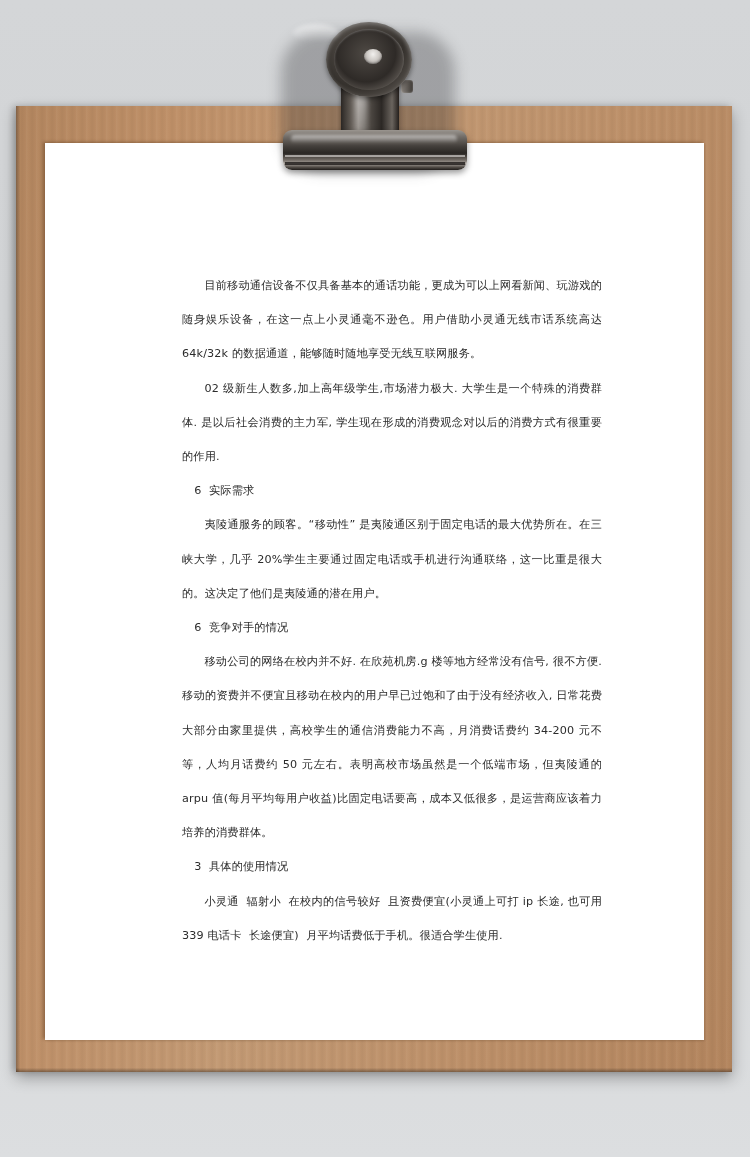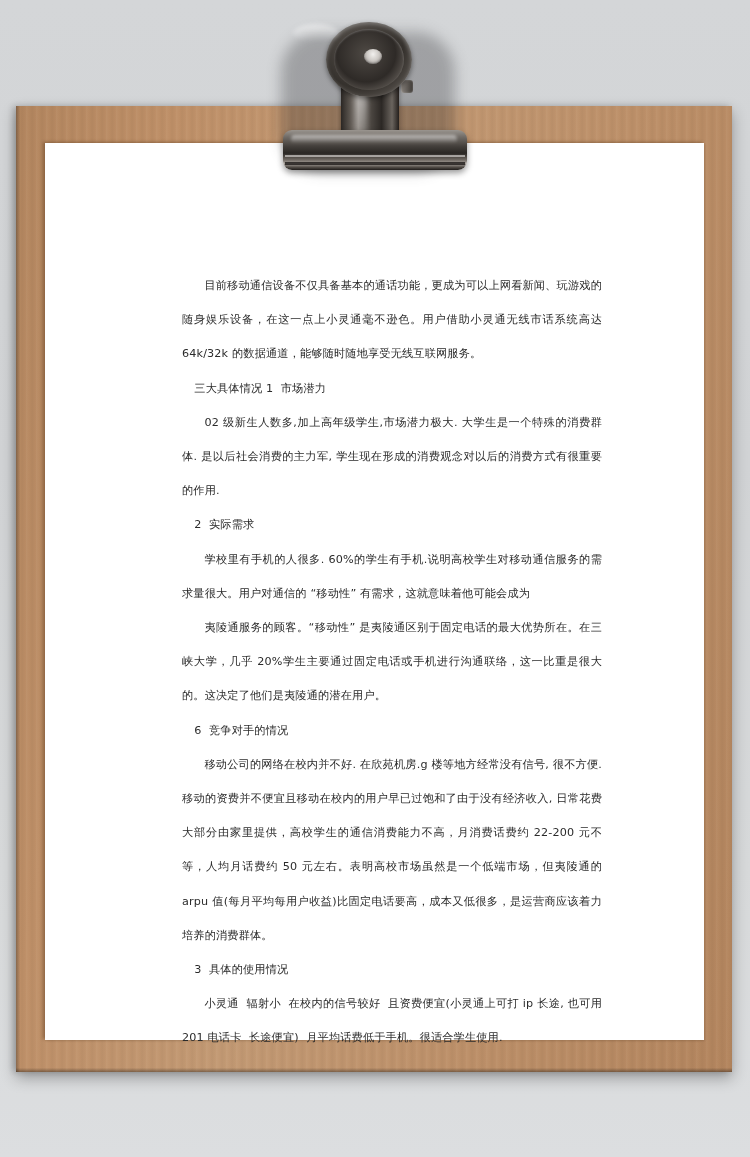--- a/index.html
+++ b/index.html
@@ -227,29 +227,27 @@
   <div id="clipboard">
     <div id="clipboard-grain"></div>
     <div id="clipboard-left-edge"></div>
     <div id="clipboard-bottom-edge"></div>
   </div>
 
   <div id="paper">
     <div id="doc-body">
 
       <p class="para indent">目前移动通信设备不仅具备基本的通话功能，更成为可以上网看新闻、玩游戏的随身娱乐设备，在这一点上小灵通毫不逊色。用户借助小灵通无线市话系统高达 64k/32k 的数据通道，能够随时随地享受无线互联网服务。</p>
-      <p class="para lead">三大具体情况 1  市场潜力</p>
       <p class="para indent">02 级新生人数多,加上高年级学生,市场潜力极大. 大学生是一个特殊的消费群体. 是以后社会消费的主力军, 学生现在形成的消费观念对以后的消费方式有很重要的作用.</p>
-      <p class="para lead">2  实际需求</p>
-      <p class="para indent">学校里有手机的人很多. 60%的学生有手机.说明高校学生对移动通信服务的需求量很大。用户对通信的 “移动性” 有需求，这就意味着他可能会成为</p>
+      <p class="para lead">6  实际需求</p>
       <p class="para indent">夷陵通服务的顾客。“移动性” 是夷陵通区别于固定电话的最大优势所在。在三峡大学，几乎 20%学生主要通过固定电话或手机进行沟通联络，这一比重是很大的。这决定了他们是夷陵通的潜在用户。</p>
       <p class="para lead">6  竞争对手的情况</p>
-      <p class="para indent">移动公司的网络在校内并不好. 在欣苑机房.g 楼等地方经常没有信号, 很不方便. 移动的资费并不便宜且移动在校内的用户早已过饱和了由于没有经济收入, 日常花费大部分由家里提供，高校学生的通信消费能力不高，月消费话费约 22-200 元不等，人均月话费约 50 元左右。表明高校市场虽然是一个低端市场，但夷陵通的 arpu 值(每月平均每用户收益)比固定电话要高，成本又低很多，是运营商应该着力培养的消费群体。</p>
+      <p class="para indent">移动公司的网络在校内并不好. 在欣苑机房.g 楼等地方经常没有信号, 很不方便. 移动的资费并不便宜且移动在校内的用户早已过饱和了由于没有经济收入, 日常花费大部分由家里提供，高校学生的通信消费能力不高，月消费话费约 34-200 元不等，人均月话费约 50 元左右。表明高校市场虽然是一个低端市场，但夷陵通的 arpu 值(每月平均每用户收益)比固定电话要高，成本又低很多，是运营商应该着力培养的消费群体。</p>
       <p class="para lead">3  具体的使用情况</p>
-      <p class="para indent">小灵通  辐射小  在校内的信号较好  且资费便宜(小灵通上可打 ip 长途, 也可用 201 电话卡  长途便宜)  月平均话费低于手机。很适合学生使用.</p>
+      <p class="para indent">小灵通  辐射小  在校内的信号较好  且资费便宜(小灵通上可打 ip 长途, 也可用 339 电话卡  长途便宜)  月平均话费低于手机。很适合学生使用.</p>
 
     </div>
   </div>
 
   <div id="clip">
     <div id="clip-shadow"></div>
     <div id="clip-neck"></div>
     <div id="clip-neck-gloss"></div>
     <div id="clip-pivot-tab"></div>
     <div id="clip-rivet-upper"></div>

